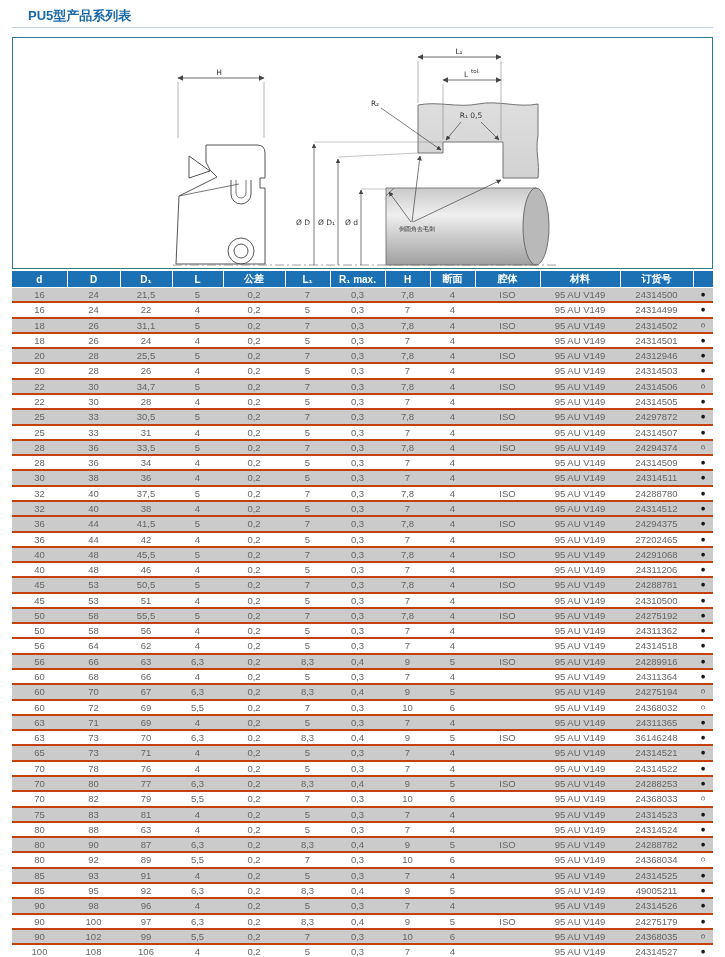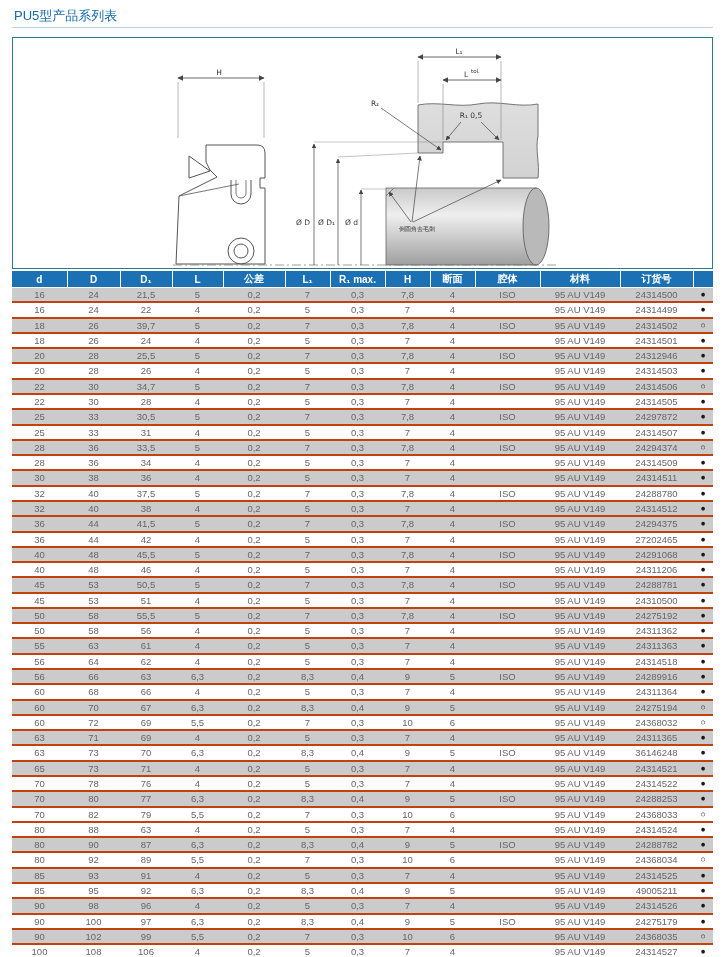--- a/index.html
+++ b/index.html
@@ -2,22 +2,22 @@
 <html><head>
 <meta charset="utf-8">
 <style>
   html,body{margin:0;padding:0;}
   body{
     width:725px;height:957px;overflow:hidden;background:#ffffff;
     font-family:"Liberation Sans","DejaVu Sans",sans-serif;
   }
   .page{padding:8px 12px 0 12px;}
   .page-title{
-    font-size:13px;line-height:16px;font-weight:normal;color:#1668a8;
-    margin:0 0 3px 2px;
+    font-size:13px;line-height:16px;font-weight:bold;color:#1668a8;
+    margin:0 0 3px 16px;
   }
   .title-rule{border-bottom:1px solid #b9d2dc;margin:0 0 9px 0;}
   .figure-box{
     border:1px solid #2a7a8e;height:230px;background:#fff;
     margin:0 0 2px 0;position:relative;
   }
   .figure-box svg{display:block;}
   table.product{
     border-collapse:collapse;table-layout:fixed;width:701px;
     font-size:9.5px;color:#666;
@@ -190,21 +190,21 @@
           <td>7</td>
           <td>4</td>
           <td></td>
           <td>95 AU V149</td>
           <td>24314499</td>
           <td class="avail">●</td>
         </tr>
         <tr class="stripe">
           <td>18</td>
           <td>26</td>
-          <td>39,7</td>
+          <td>31,1</td>
           <td>5</td>
           <td>0,2</td>
           <td>7</td>
           <td>0,3</td>
           <td>7,8</td>
           <td>4</td>
           <td>ISO</td>
           <td>95 AU V149</td>
           <td>24314502</td>
           <td class="avail">○</td>
@@ -500,35 +500,20 @@
           <td>56</td>
           <td>4</td>
           <td>0,2</td>
           <td>5</td>
           <td>0,3</td>
           <td>7</td>
           <td>4</td>
           <td></td>
           <td>95 AU V149</td>
           <td>24311362</td>
-          <td class="avail">●</td>
-        </tr>
-        <tr class="stripe">
-          <td>55</td>
-          <td>63</td>
-          <td>61</td>
-          <td>4</td>
-          <td>0,2</td>
-          <td>5</td>
-          <td>0,3</td>
-          <td>7</td>
-          <td>4</td>
-          <td></td>
-          <td>95 AU V149</td>
-          <td>24311363</td>
           <td class="avail">●</td>
         </tr>
         <tr>
           <td>56</td>
           <td>64</td>
           <td>62</td>
           <td>4</td>
           <td>0,2</td>
           <td>5</td>
           <td>0,3</td>
@@ -682,20 +667,35 @@
           <td>0,2</td>
           <td>7</td>
           <td>0,3</td>
           <td>10</td>
           <td>6</td>
           <td></td>
           <td>95 AU V149</td>
           <td>24368033</td>
           <td class="avail">○</td>
         </tr>
+        <tr class="stripe">
+          <td>75</td>
+          <td>83</td>
+          <td>81</td>
+          <td>4</td>
+          <td>0,2</td>
+          <td>5</td>
+          <td>0,3</td>
+          <td>7</td>
+          <td>4</td>
+          <td></td>
+          <td>95 AU V149</td>
+          <td>24314523</td>
+          <td class="avail">●</td>
+        </tr>
         <tr>
           <td>80</td>
           <td>88</td>
           <td>63</td>
           <td>4</td>
           <td>0,2</td>
           <td>5</td>
           <td>0,3</td>
           <td>7</td>
           <td>4</td>

